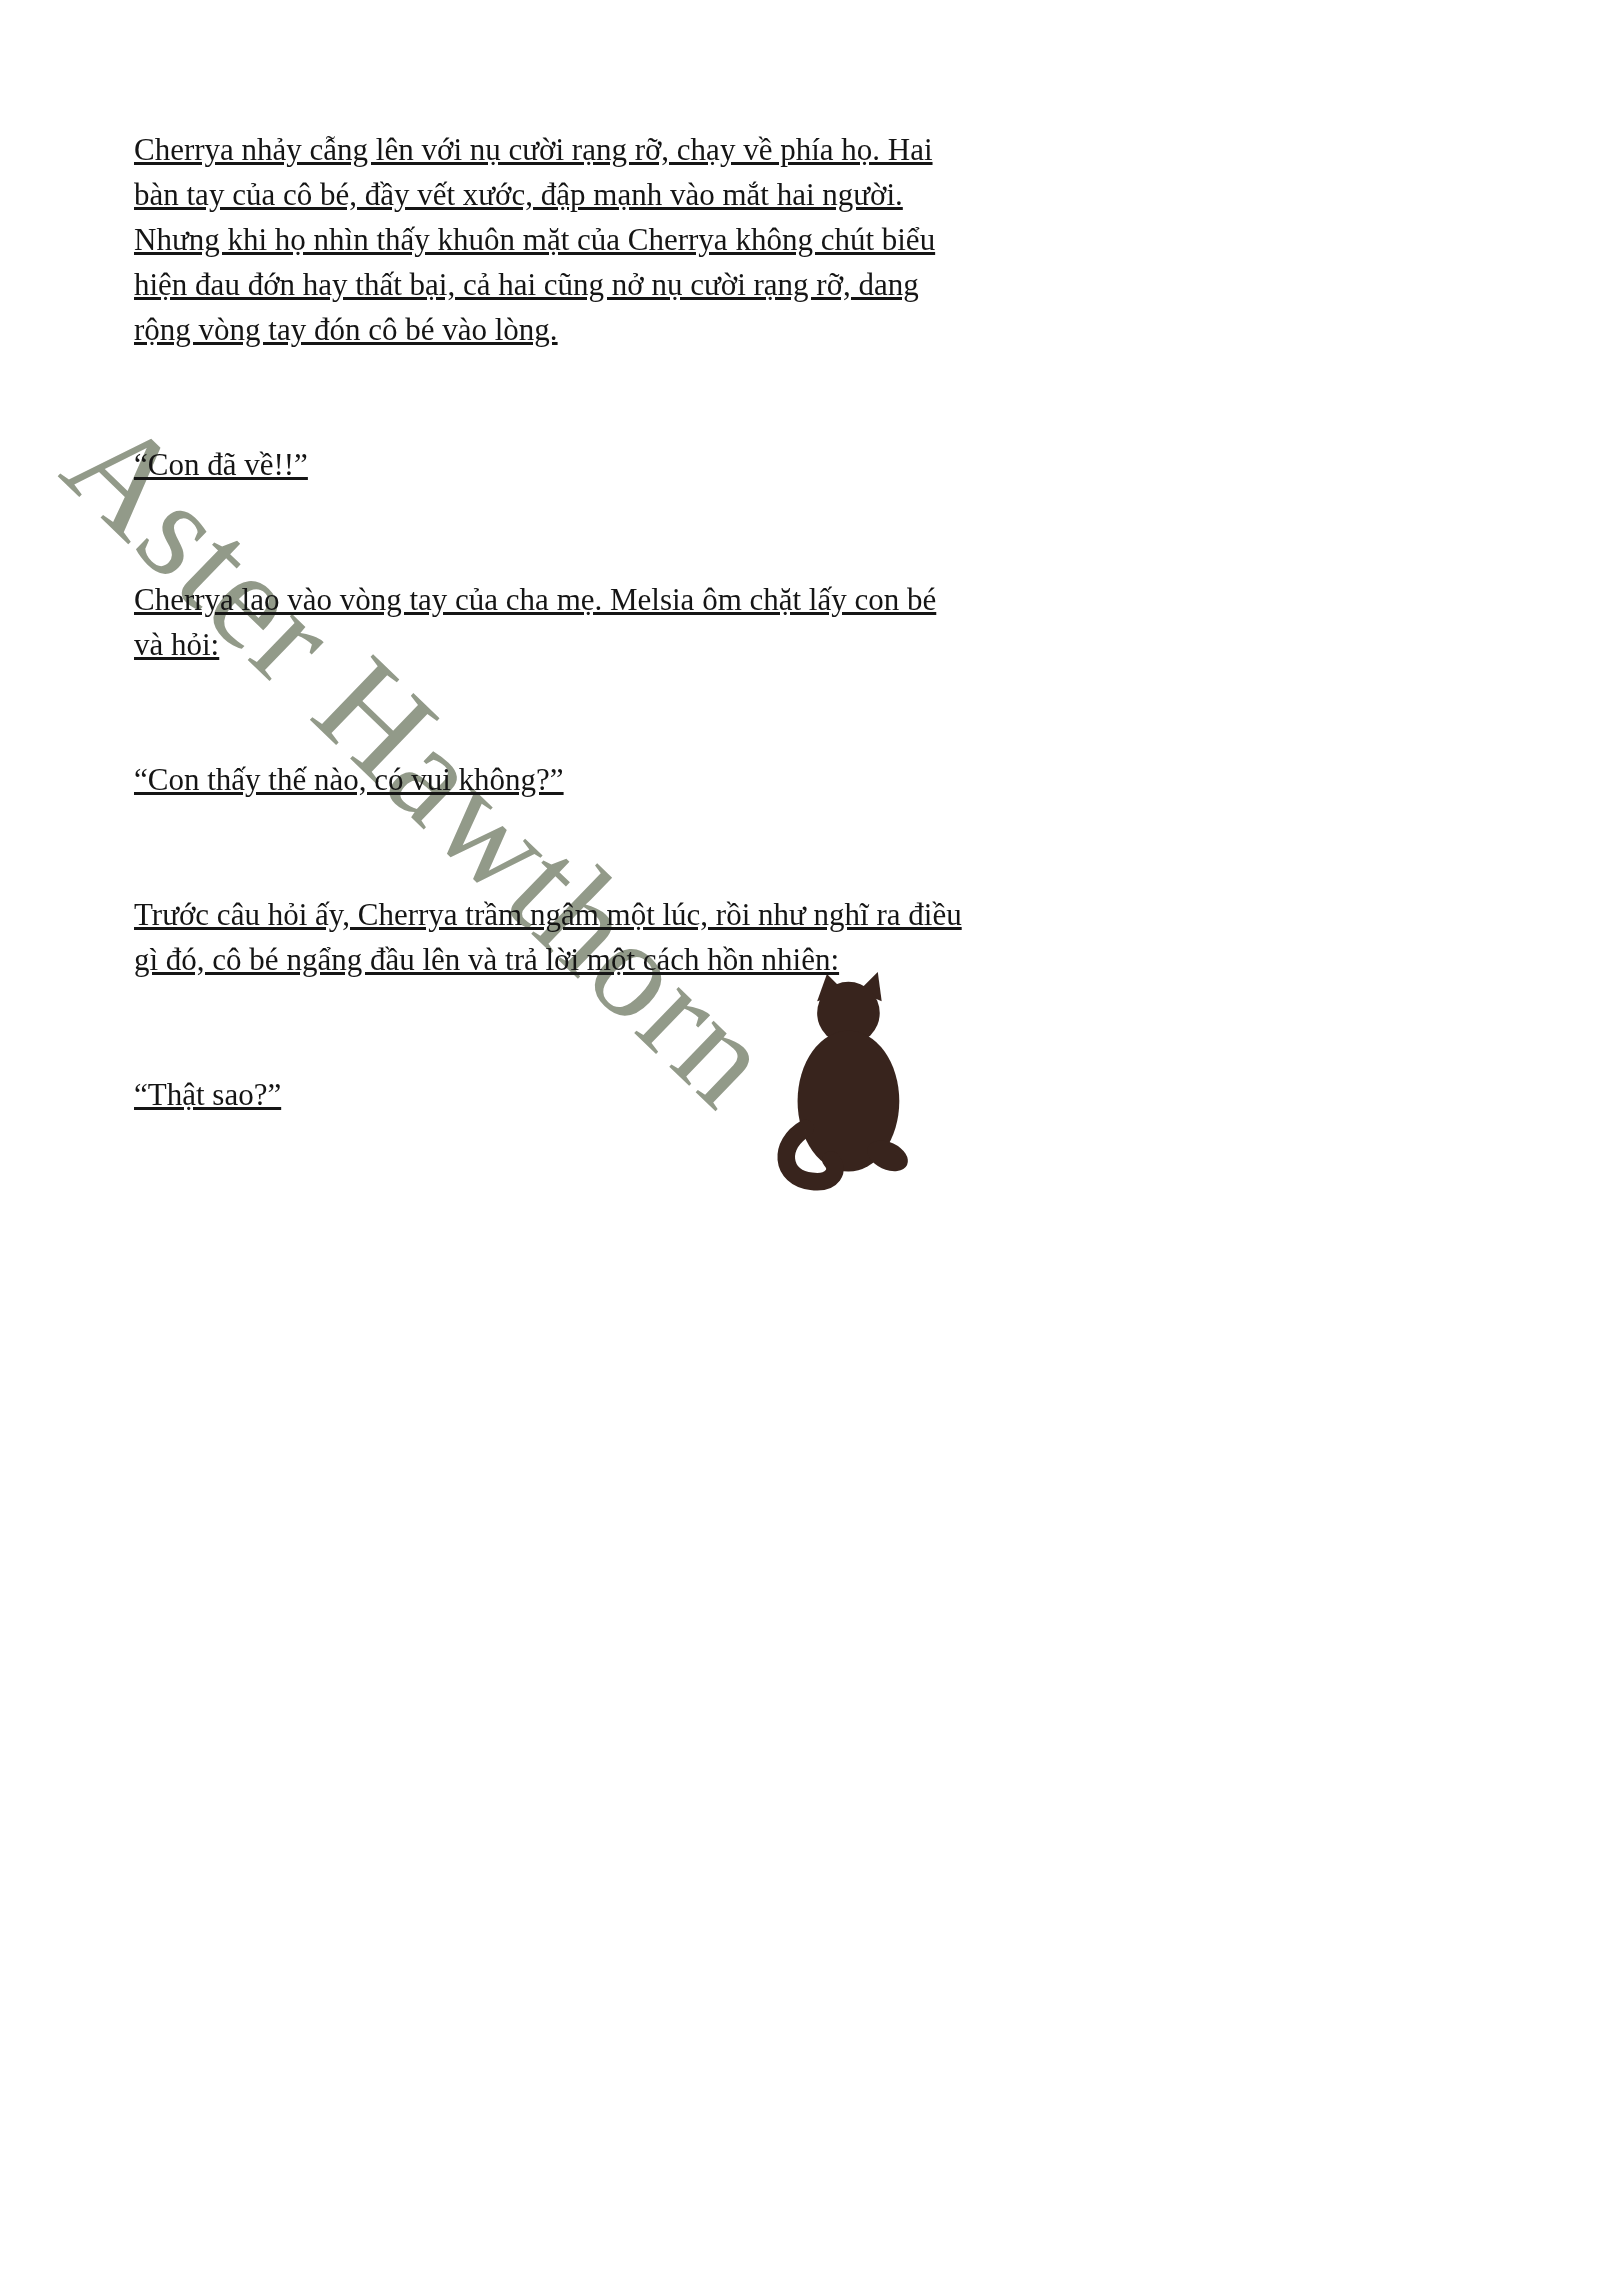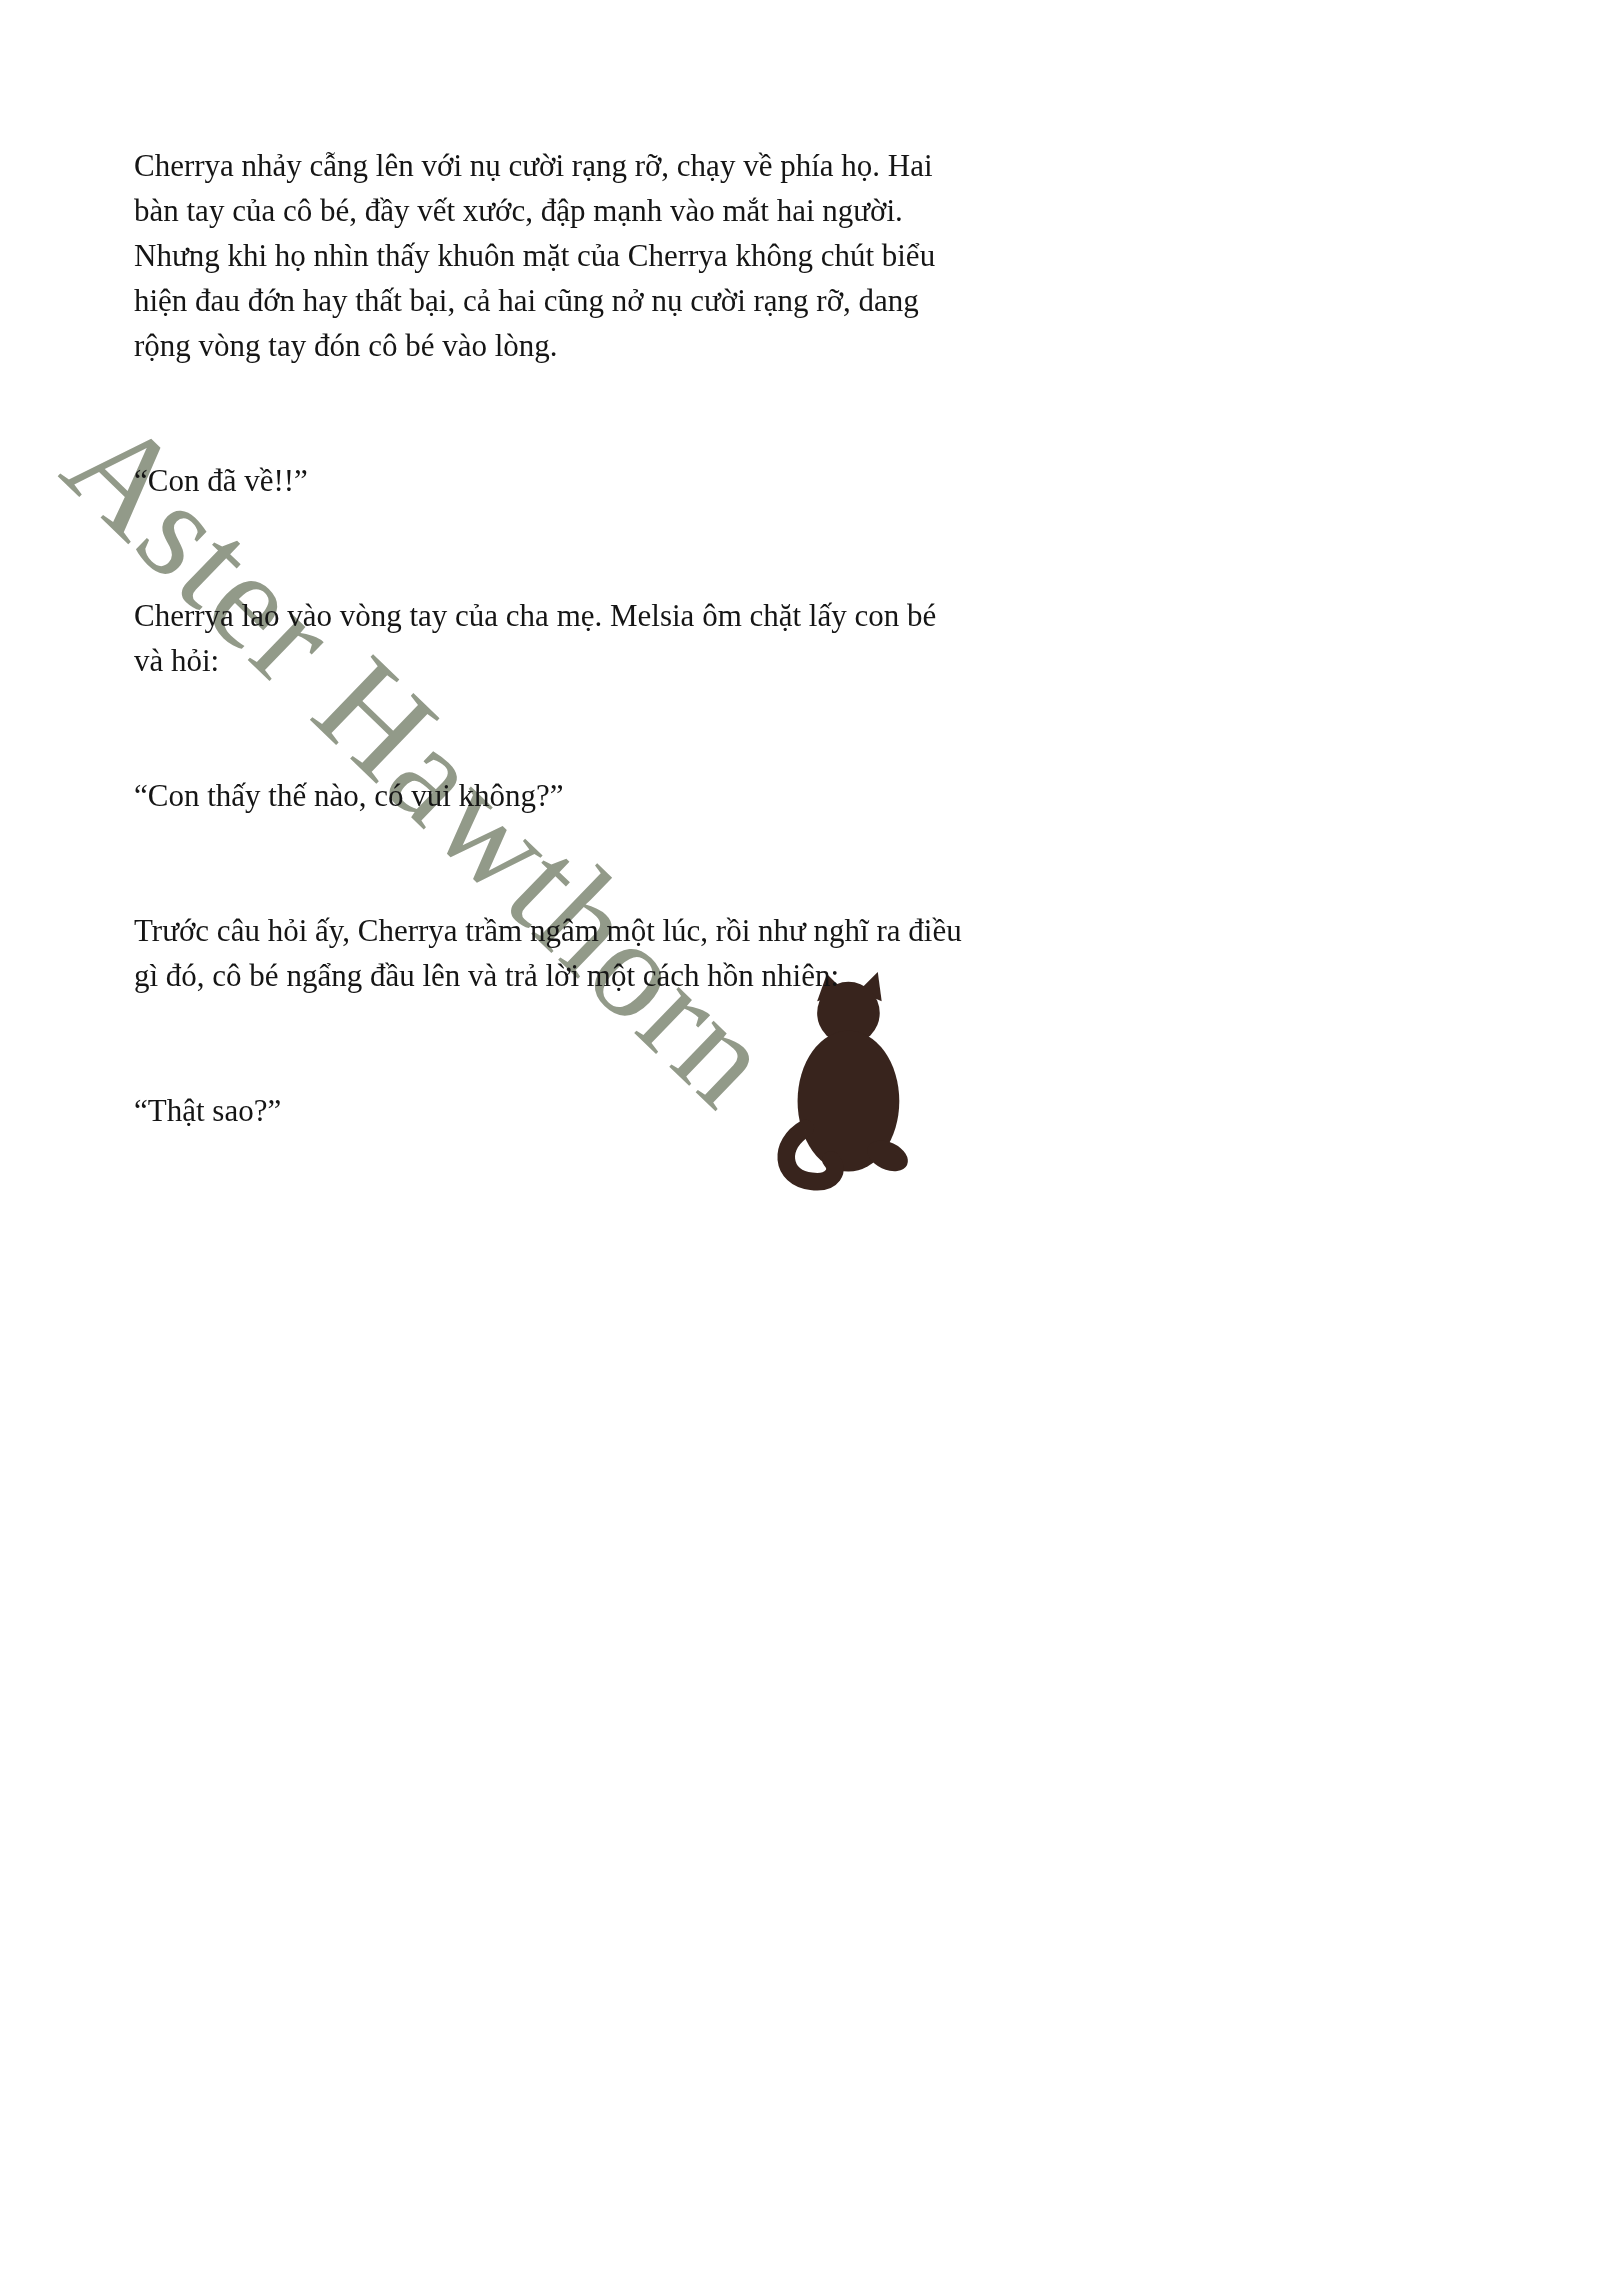--- a/index.html
+++ b/index.html
@@ -35,21 +35,22 @@
     position: absolute;
     left: 134px;
     top: 127px;
     width: 828px;
     z-index: 3;
     color: #151515;
     font-size: 31px;
     line-height: 45px;
   }
   .para {
-    margin: 16px 0 90px 0;
+    margin: 0 0 90px 0;
+    text-decoration: underline;
   }
   .cat {
     position: absolute;
     left: 772px;
     top: 972px;
     width: 147px;
     height: 223px;
     z-index: 2;
   }
 </style>

